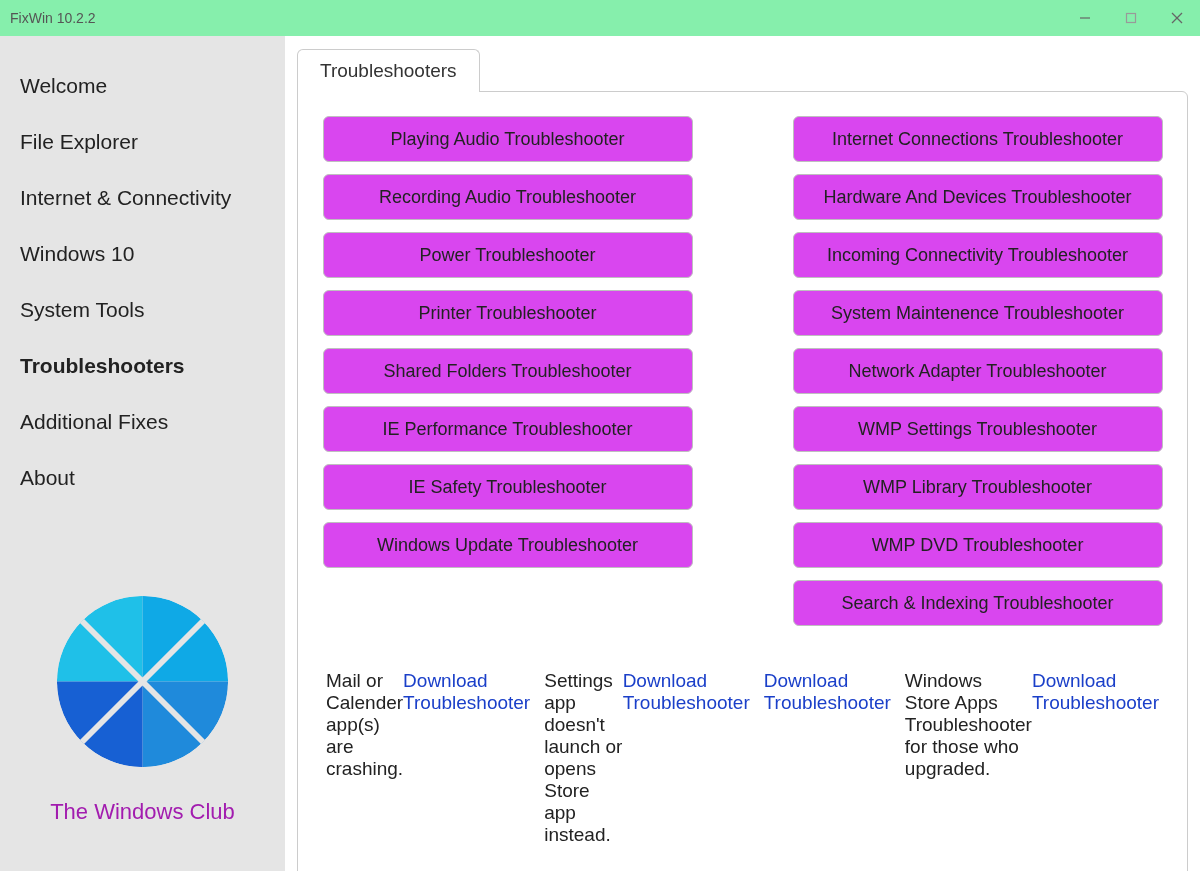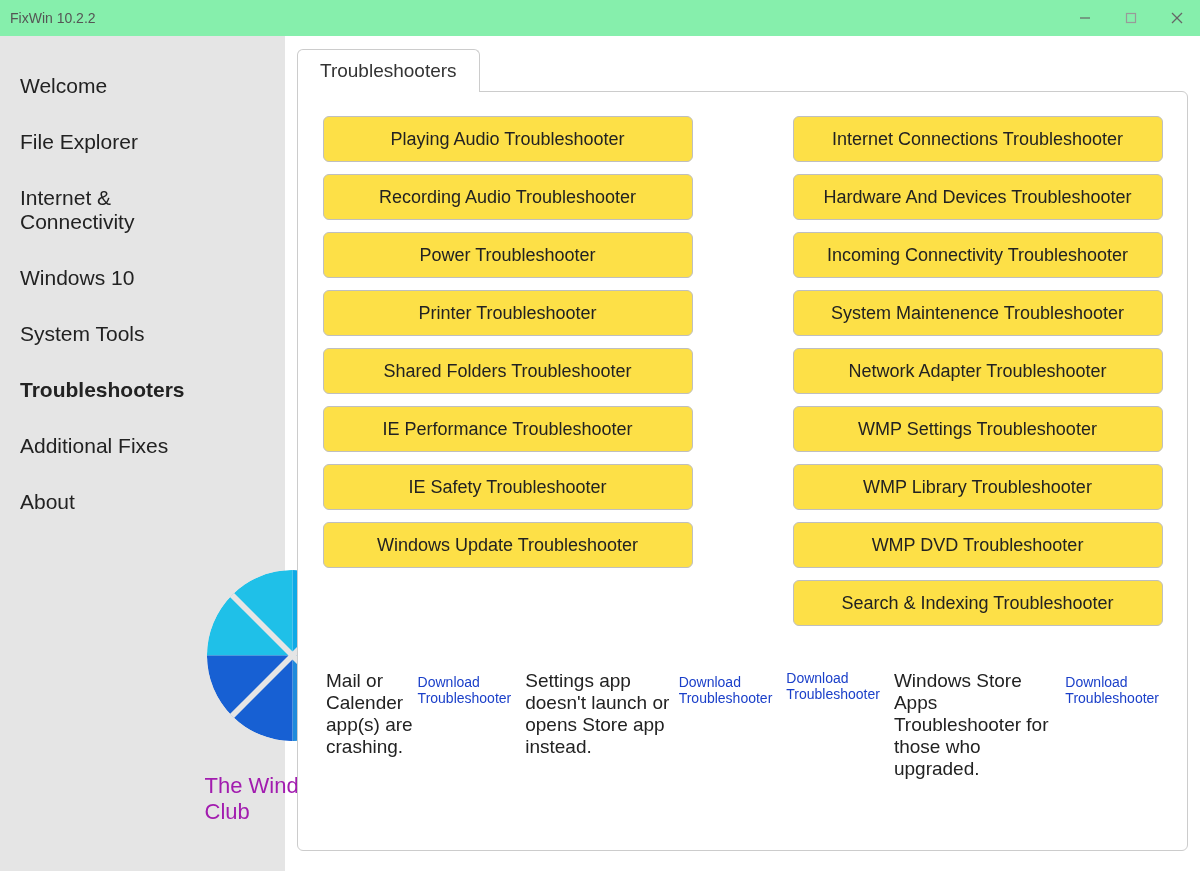--- a/index.html
+++ b/index.html
@@ -30,20 +30,21 @@
   .titlebar .win-btn svg { width: 12px; height: 12px; }
   .app {
     display: flex;
     height: 835px;
   }
   .sidebar {
     width: 285px;
     background: #e5e5e5;
     padding-top: 22px;
     display: flex;
+    flex-direction: column;
   }
   .nav-item {
     padding: 16px 20px;
     font-size: 21px;
     color: #222;
     cursor: pointer;
   }
   .nav-item.active { font-weight: 700; }
   .sidebar-bottom {
     margin-top: auto;
@@ -99,21 +100,21 @@
   .ts-col {
     display: flex;
     flex-direction: column;
     gap: 12px;
     width: 370px;
   }
   .ts-btn {
     height: 46px;
     border: 1px solid #bfbfbf;
     border-radius: 6px;
-    background: #fde047;
+    background: #d946ef;
     font-size: 18px;
     color: #222;
     display: flex;
     align-items: center;
     justify-content: center;
     cursor: pointer;
   }
   .download-rows {
     margin-top: 44px;
     display: flex;
@@ -124,21 +125,21 @@
   .dl-row {
     display: flex;
     justify-content: space-between;
     align-items: baseline;
   }
   .dl-text {
     font-size: 19px;
     color: #222;
   }
   .dl-link {
-    font-size: 14px;
+    font-size: 19px;
     color: #1a3fc9;
     cursor: pointer;
   }
 </style>
 </head>
 <body>
 
 <div class="titlebar">
   <span>FixWin 10.2.2</span>
   <div class="spacer"></div>

